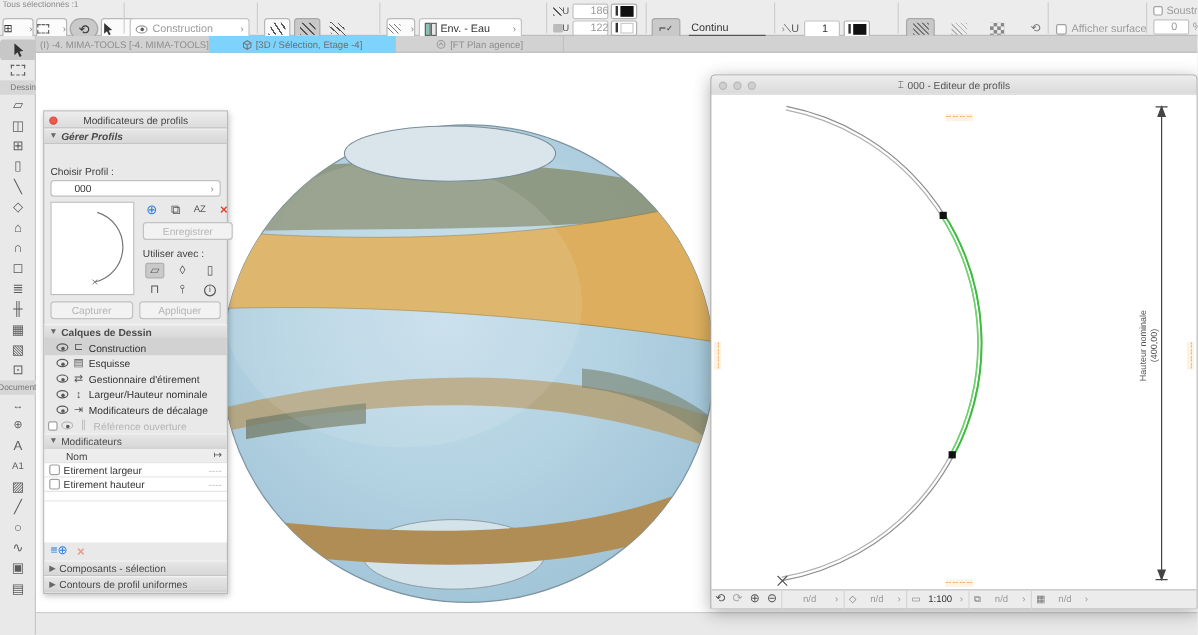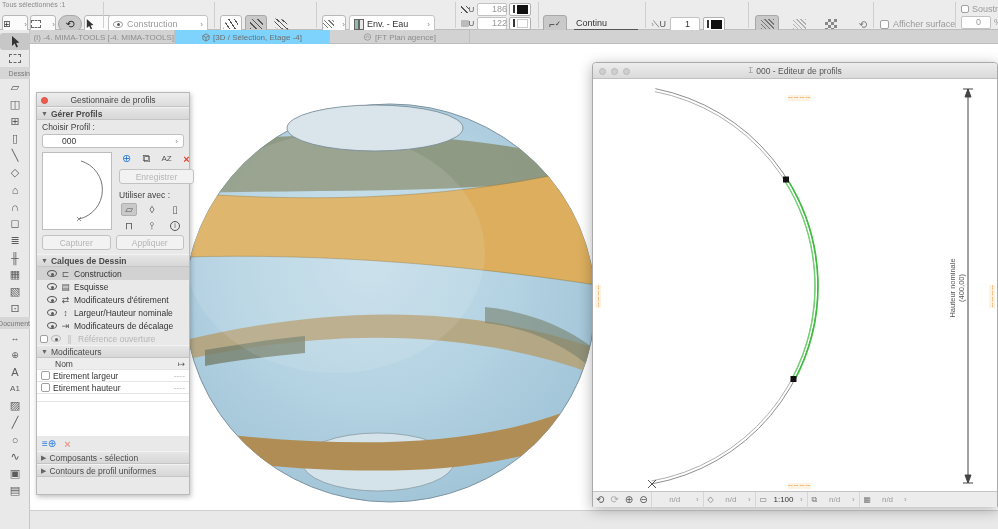--- a/index.html
+++ b/index.html
@@ -40,21 +40,21 @@
   
   #canvas3d { left:30px; top:44px; width:968px; height:466px; background:#ffffff; }
   #bottomstrip { left:30px; top:510px; width:968px; height:19px; background:#e9e9e9; border-top:1px solid #cfcfcf; }
 
   
   #panel { left:36px; top:92px; width:154px; height:403px; background:#e9e9e9; border:1px solid #b9b9b9; box-shadow:1px 2px 5px rgba(0,0,0,.25); font-size:8.5px; }
   .p-title { height:14px; background:linear-gradient(#ededed,#dcdcdc); border-bottom:1px solid #c2c2c2; display:flex; align-items:center; justify-content:center; position:relative; font-size:8.5px; color:#444; }
   .p-close { position:absolute; left:4px; top:3.5px; width:7px; height:7px; border-radius:50%; background:#f25a4b; border:1px solid #d94c3e; }
   .p-head { height:13px; background:linear-gradient(#e6e6e6,#d7d7d7); border-top:1px solid #f2f2f2; border-bottom:1px solid #c5c5c5; display:flex; align-items:center; padding:0 4px; gap:3px; color:#4a4a4a; }
   .p-head .tri { font-size:7px; color:#666; }
-  .p-label { padding:2px 5px 1px; color:#3f3f3f; }
+  .p-label { padding:18px 5px 1px; color:#3f3f3f; }
   .p-combo { margin:1px 5px; height:14px; background:#fff; border:1px solid #c0c0c0; border-radius:3px; display:flex; align-items:center; padding:0 5px; }
   .p-btn { height:15px; border:1px solid #c2c2c2; border-radius:3px; background:#f2f2f2; color:#b5b5b5; display:flex; align-items:center; justify-content:center; }
   .mini-icon { width:15px; height:13px; display:inline-flex; align-items:center; justify-content:center; font-size:11px; color:#555; }
   .use-icon { width:16px; height:13px; display:inline-flex; align-items:center; justify-content:center; font-size:10px; color:#555; border-radius:2px; }
   .use-icon.sel { background:#c9c9c9; border:1px solid #b0b0b0; }
   .eye { display:inline-block; width:10px; height:7px; border:1px solid #5a5a5a; border-radius:50%; position:relative; flex:none; }
   .eye:after { content:""; position:absolute; left:3px; top:1.5px; width:3px; height:3px; border-radius:50%; background:#5a5a5a; }
   .lay-row { height:13px; display:flex; align-items:center; gap:3px; padding:0 3px 0 10px; color:#333; }
   .lay-row .g { font-size:9px; width:11px; text-align:center; color:#555; flex:none; }
   .lay-row.sel { background:#d2d2d2; }
@@ -297,25 +297,25 @@
   <div class="side-item">╱</div>
   <div class="side-item">○</div>
   <div class="side-item">∿</div>
   <div class="side-item">▣</div>
   <div class="side-item">▤</div>
 </div>
 
 <div id="panel" class="abs">
   <div class="p-title">
     <span class="p-close"></span>
-    <span>Gestionnaire de profils</span>
+    <span>Modificateurs de profils</span>
   </div>
   <div class="p-head">
       <span class="tri">▼</span>
-      <span style="font-weight:bold;">Gérer Profils</span>
+      <span style="font-weight:bold;font-style:italic;">Gérer Profils</span>
     </div>
   <div class="p-label">Choisir Profil :</div>
   <div class="p-combo">
       <span style="margin-left:14px;">000</span>
       <span class="chev">›</span>
     </div>
   <div class="row" style="align-items:flex-start; padding:3px 5px 2px; gap:5px;">
     <div style="width:70px; height:78px; background:#fff; border:1px solid #bdbdbd; position:relative;">
       <svg width="68" height="76" viewBox="0 0 68 76">
           <path d="M38 8 A30 30 0 0 1 36 66" fill="none" stroke="#777" stroke-width="1"></path>
@@ -359,21 +359,21 @@
       <span>Construction</span>
     </div>
   <div class="lay-row">
       <span class="eye"></span>
       <span class="g">▤</span>
       <span>Esquisse</span>
     </div>
   <div class="lay-row">
       <span class="eye"></span>
       <span class="g">⇄</span>
-      <span>Modificateurs d'étirement</span>
+      <span>Gestionnaire d'étirement</span>
     </div>
   <div class="lay-row">
       <span class="eye"></span>
       <span class="g">↕</span>
       <span>Largeur/Hauteur nominale</span>
     </div>
   <div class="lay-row">
       <span class="eye"></span>
       <span class="g">⇥</span>
       <span>Modificateurs de décalage</span>

